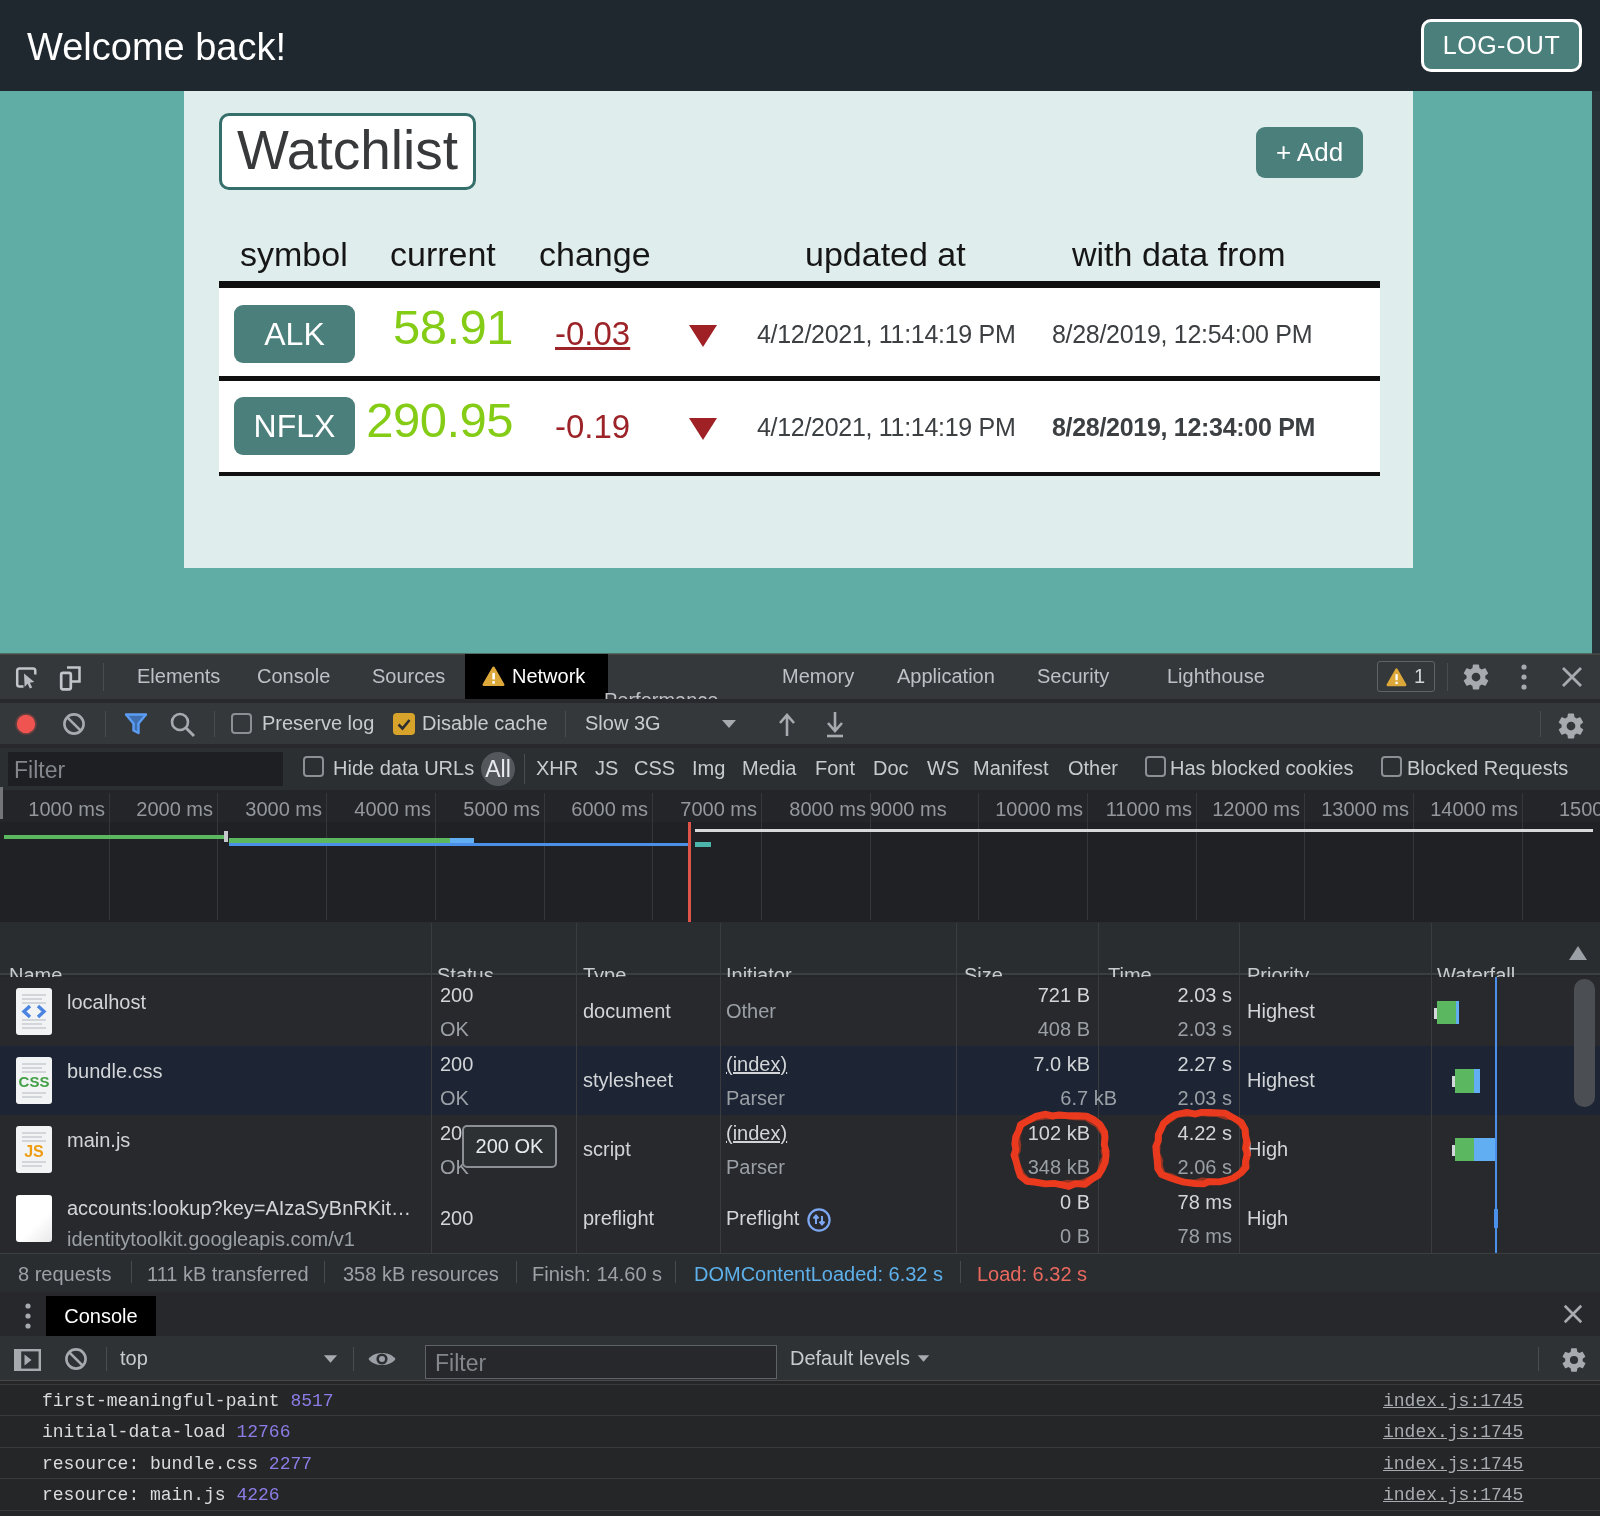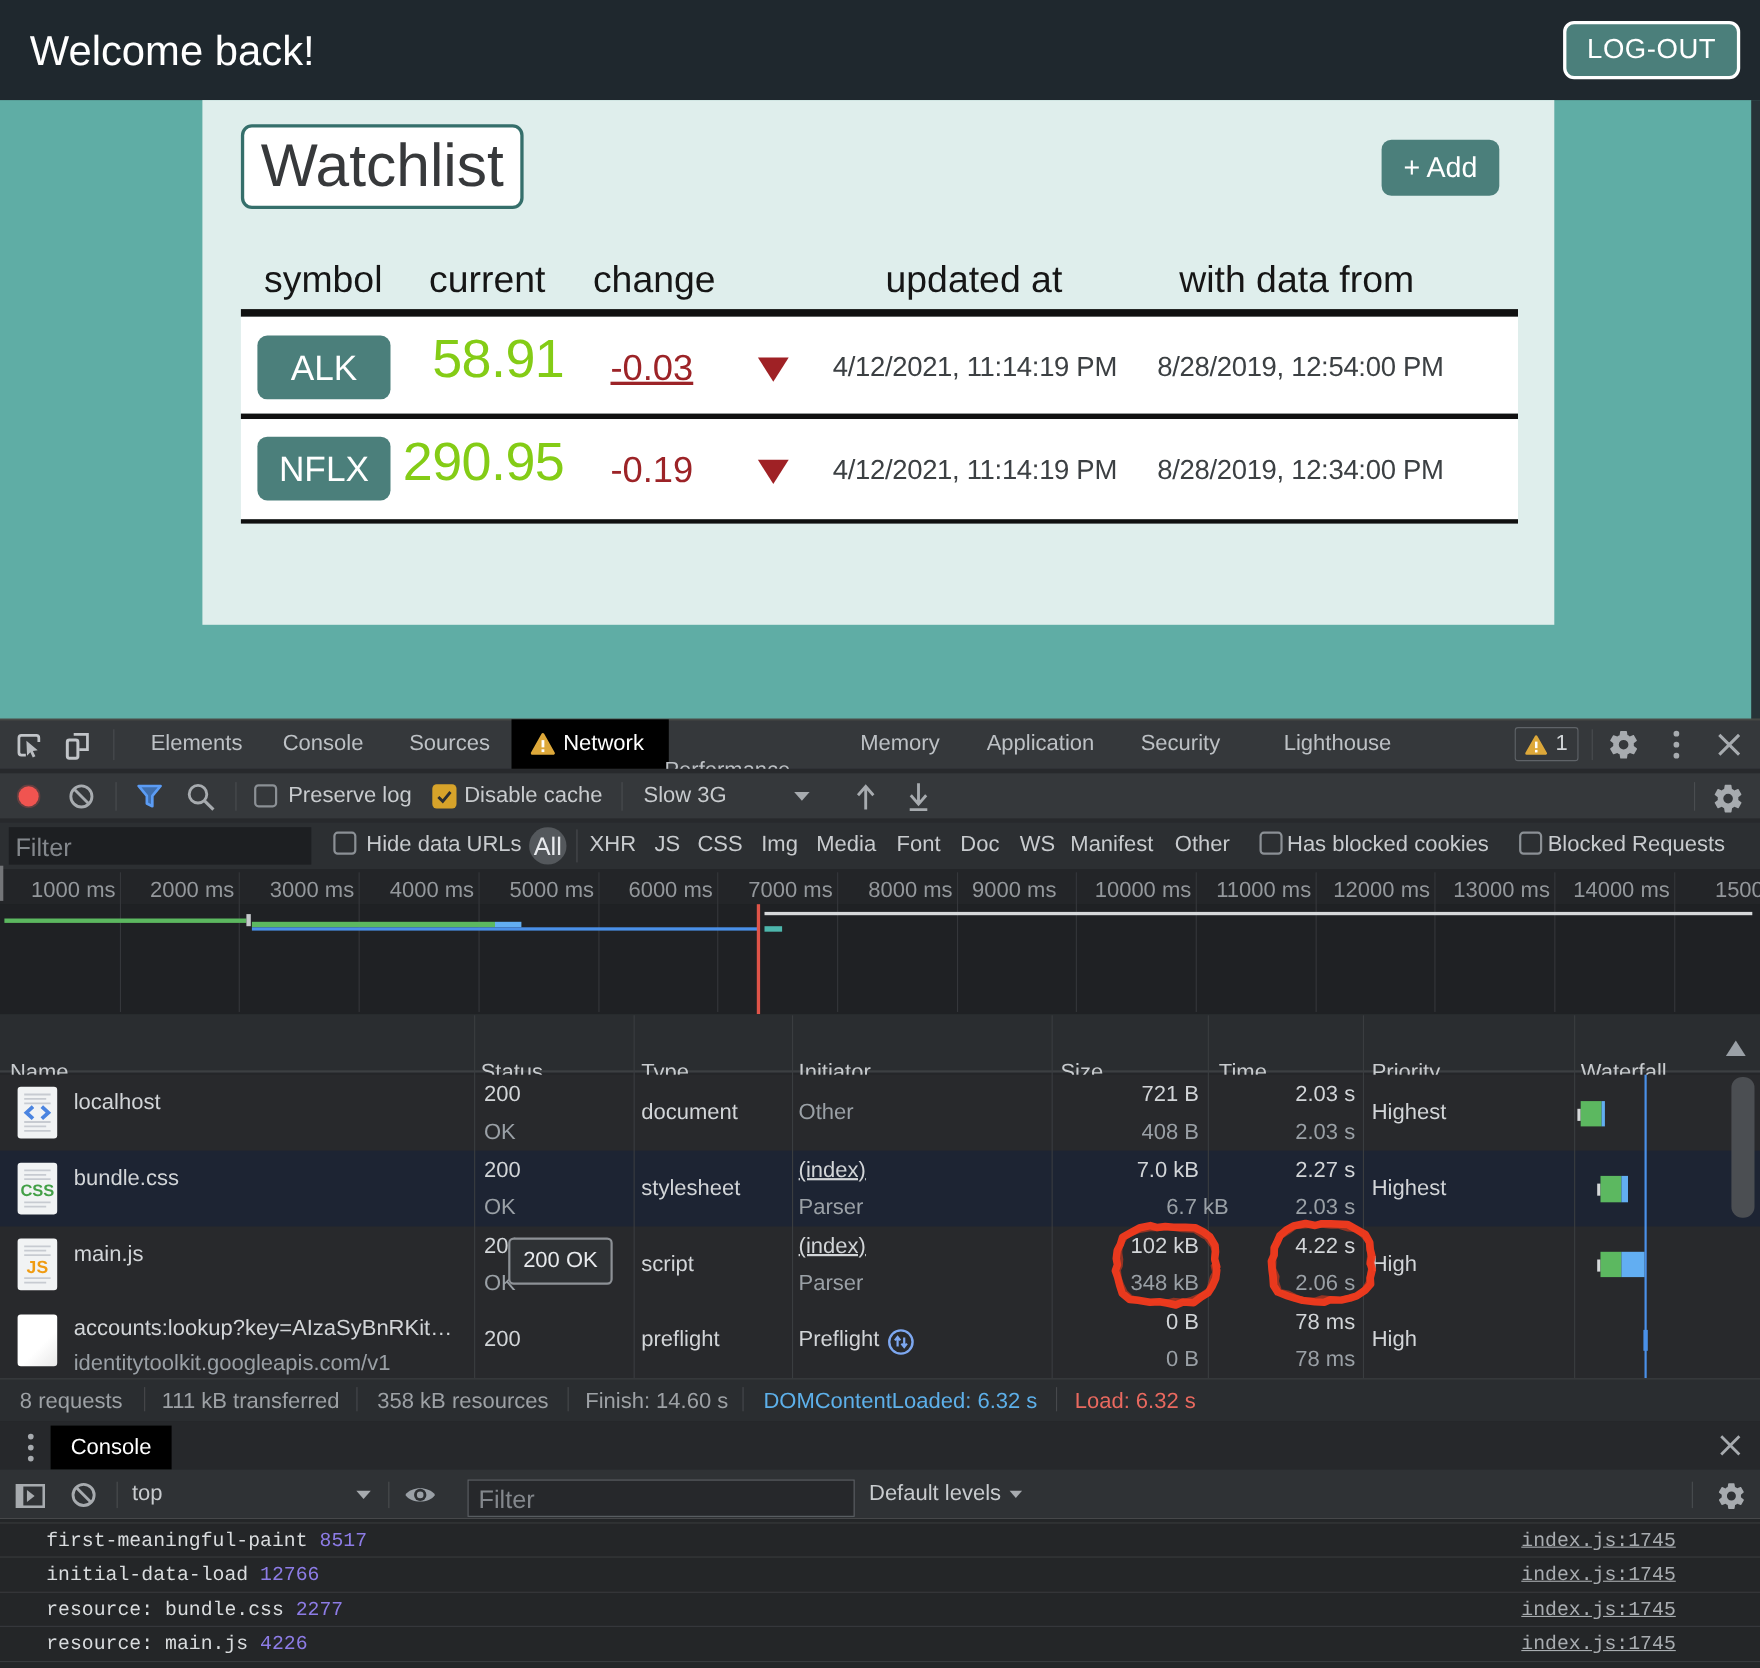--- a/index.html
+++ b/index.html
@@ -91,21 +91,21 @@
 <div class="abs badge" style="top:397px;">NFLX</div>
 <div class="abs price" style="left:327px; top:299px;">58.91</div>
 <div class="abs price" style="left:327px; top:392px;">290.95</div>
 <div class="abs chg" style="left:555px; top:315px;text-decoration:underline;">-0.03</div>
 <div class="abs chg" style="left:555px; top:408px;">-0.19</div>
 <div class="abs tri" style="left:689px; top:325px;"></div>
 <div class="abs tri" style="left:689px; top:418px;"></div>
 <div class="abs dt" style="left:757px; top:320px;">4/12/2021, 11:14:19 PM</div>
 <div class="abs dt" style="left:1052px; top:320px;">8/28/2019, 12:54:00 PM</div>
 <div class="abs dt" style="left:757px; top:413px;">4/12/2021, 11:14:19 PM</div>
-<div class="abs dt" style="left:1052px; top:413px;">8/28/2019, 12:34:00 PM</div>
+<div class="abs dt" style="left:1052px; top:413px;font-weight:bold;">8/28/2019, 12:34:00 PM</div>
 
 <div class="abs" id="tabbar"></div>
 <div class="abs" style="left:0; top:653px; width:1600px; height:2px; background:#4d4d47; opacity:0.7;"></div>
 <div class="abs sep-v" style="left:103px; top:663px; height:28px;"></div>
 <div class="abs tab" style="left:137px;">Elements</div>
 <div class="abs tab" style="left:257px;">Console</div>
 <div class="abs tab" style="left:372px;">Sources</div>
 <div class="abs" id="nettab"></div>
 <div class="abs tab" style="left:512px; color:#fff;">Network</div>
 <div class="abs tab" style="left:604px;margin-top:24px;">Performance</div>
@@ -166,21 +166,21 @@
   </div>
 <div id="rlabels">
     <div class="abs rlabel" style="left:1px; width:104px; text-align:right;">1000 ms</div>
     <div class="abs rlabel" style="left:109px; width:104px; text-align:right;">2000 ms</div>
     <div class="abs rlabel" style="left:218px; width:104px; text-align:right;">3000 ms</div>
     <div class="abs rlabel" style="left:327px; width:104px; text-align:right;">4000 ms</div>
     <div class="abs rlabel" style="left:436px; width:104px; text-align:right;">5000 ms</div>
     <div class="abs rlabel" style="left:544px; width:104px; text-align:right;">6000 ms</div>
     <div class="abs rlabel" style="left:653px; width:104px; text-align:right;">7000 ms</div>
     <div class="abs rlabel" style="left:762px; width:104px; text-align:right;">8000 ms</div>
-    <div class="abs rlabel" style="left:870px; width:104px; text-align:center;">9000 ms</div>
+    <div class="abs rlabel" style="left:870px; width:104px; text-align:left;">9000 ms</div>
     <div class="abs rlabel" style="left:979px; width:104px; text-align:right;">10000 ms</div>
     <div class="abs rlabel" style="left:1088px; width:104px; text-align:right;">11000 ms</div>
     <div class="abs rlabel" style="left:1196px; width:104px; text-align:right;padding-left:13px;">12000 ms</div>
     <div class="abs rlabel" style="left:1305px; width:104px; text-align:right;">13000 ms</div>
     <div class="abs rlabel" style="left:1414px; width:104px; text-align:right;">14000 ms</div>
     <div class="abs rlabel" style="left:1559px;">15000 ms</div>
   </div>
 
 <div class="abs" style="left:4px; top:835px; width:220px; height:4px; background:#5cb860;"></div>
 <div class="abs" style="left:224px; top:831px; width:4px; height:11px; background:#c6c9cc;"></div>

